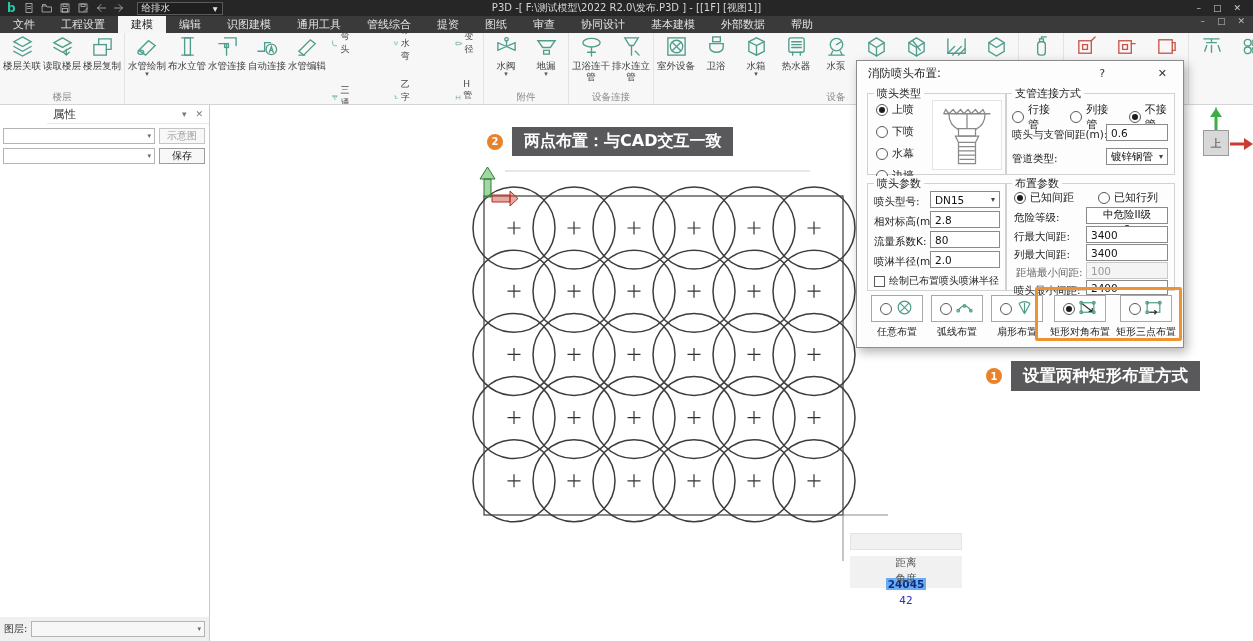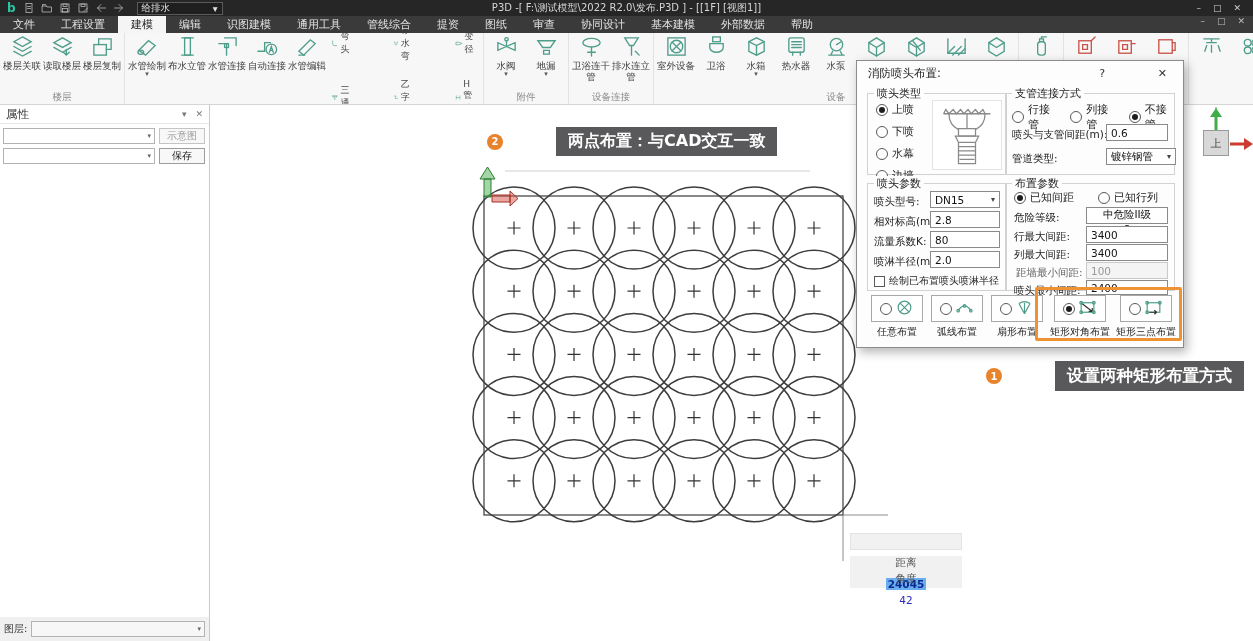--- a/index.html
+++ b/index.html
@@ -32,21 +32,21 @@
   .rb-label{font-size:9.5px;text-align:center;line-height:1.15;}
   .carett{font-size:7px;color:#555;display:block;line-height:4px;}
   .rb-footer{font-size:9.5px;color:#8a8a8a;text-align:center;height:14px;line-height:14px;}
   .rb-smalls{display:grid;grid-template-columns:auto auto auto;column-gap:7px;row-gap:0;align-content:center;padding:2px 4px;gap:40px;}
   .small-item{display:flex;align-items:center;gap:2px;font-size:9px;color:#4a4a4a;height:14px;}
   .small-item svg{width:11px;height:11px;stroke:#4f9d8b;fill:none;stroke-width:2;}
 
   
   .main{position:absolute;left:0;top:105px;width:100%;bottom:0;}
   .panel{position:absolute;left:0;top:0;width:210px;height:100%;background:#fff;border-right:1px solid #c9c9c9;}
-  .panel-hd{height:19px;display:flex;align-items:center;padding:0 6px;font-size:11.5px;color:#333;border-bottom:1px solid #e7e7e7;}
+  .panel-hd{height:19px;display:flex;align-items:center;padding:0 6px;font-size:11.5px;color:#333;border-bottom:1px solid #e7e7e7;margin-left:47px;}
   .panel-hd .hd-ics{margin-left:auto;color:#777;font-size:9px;display:flex;gap:9px;}
   .combo{background:#fff;border:1px solid #b3b3b3;height:16px;display:flex;align-items:center;justify-content:space-between;padding:0 3px;font-size:10px;color:#333;}
   .combo .car{font-size:7px;color:#666;}
   .pbtn{position:absolute;height:16px;width:46px;font-size:10px;display:flex;align-items:center;justify-content:center;background:#f8f8f8;border:1px solid #9d9d9d;color:#222;}
   .pbtn.dis{color:#9a9a9a;border-color:#c4c4c4;}
   .layerbar{position:absolute;left:0;bottom:0;width:209px;height:24px;background:#f0f0f0;display:flex;align-items:center;padding:0 4px;gap:4px;font-size:10px;color:#333;}
   .layerbar .combo{flex:1;background:#f7f7f7;}
 
   .canvas{position:absolute;left:210px;top:0;right:0;height:100%;background:#fff;overflow:hidden;}
   #draw-svg{position:absolute;left:0;top:0;}
@@ -59,21 +59,21 @@
   
   .readout{position:absolute;left:640px;top:428px;width:116px;font-size:10.5px;}
   .ro-box{width:112px;height:17px;background:#f1f1f1;border:1px solid #e3e3e3;margin-bottom:6px;}
   .ro-row{width:112px;height:16px;background:#f1f1f1;display:flex;align-items:center;padding:0 3px;gap:8px;color:#555;flex-direction:column;}
   .ro-val{color:#2a2ac0;}
   .ro-val.sel{background:#6aaef0;color:#0c2a8e;font-weight:bold;padding:0 2px;}
 
   
   .anno{position:absolute;z-index:40;display:flex;align-items:center;gap:9px;}
   .anno-badge{width:16px;height:16px;border-radius:50%;background:#e8832b;color:#fff;font-size:10px;font-weight:bold;display:flex;align-items:center;justify-content:center;}
-  .anno-box{background:#59595b;color:#fff;font-weight:bold;padding:4px 12px;white-space:nowrap;margin-left:44px;}
+  .anno-box{background:#59595b;color:#fff;font-weight:bold;padding:4px 12px;white-space:nowrap;}
   #anno2 .anno-box{font-size:16px;}
   #anno1 .anno-box{font-size:16.5px;}
 
   
   .dialog{position:absolute;left:856px;top:60px;width:328px;height:288px;background:#fdfdfd;border:1px solid #8c8c8c;box-shadow:3px 4px 10px rgba(0,0,0,.3);z-index:50;font-size:11px;color:#222;}
   .dlg-title{height:24px;display:flex;align-items:center;padding:0 11px;font-size:11.5px;}
   .dlg-ctl{position:absolute;top:6px;color:#333;font-size:11px;}
   .gbox{position:absolute;border:1px solid #d2d2d2;}
   .gbox-label{position:absolute;top:-8px;left:6px;background:#fdfdfd;padding:0 3px;font-size:11px;color:#222;}
   .radio{width:12px;height:12px;border:1px solid #595959;border-radius:50%;background:#fff;display:inline-block;flex:none;}
@@ -671,21 +671,21 @@
             <span>列接管</span>
           </span>
           <span class="ropt">
             <span class="radio on"></span>
             <span>不接管</span>
           </span>
         </div>
       <span class="dlbl" style="left:6px;top:34px;">喷头与支管间距(m):</span>
       <div class="din" style="left:100px;top:30px;width:62px;">0.6</div>
       <span class="dlbl" style="left:6px;top:58px;">管道类型:</span>
-      <div class="din dsel" style="left:100px;top:54px;width:70px;">
+      <div class="din dsel" style="left:100px;top:54px;width:62px;">
         <span>镀锌钢管</span>
         <span class="car">▾</span>
       </div>
     </div>
 
     <div class="gbox" style="left:10px;top:122px;width:140px;height:108px;">
       <span class="gbox-label">喷头参数</span>
       <span class="dlbl" style="left:6px;top:11px;">喷头型号:</span>
       <div class="din dsel" style="left:62px;top:7px;width:70px;">
         <span>DN15</span>

